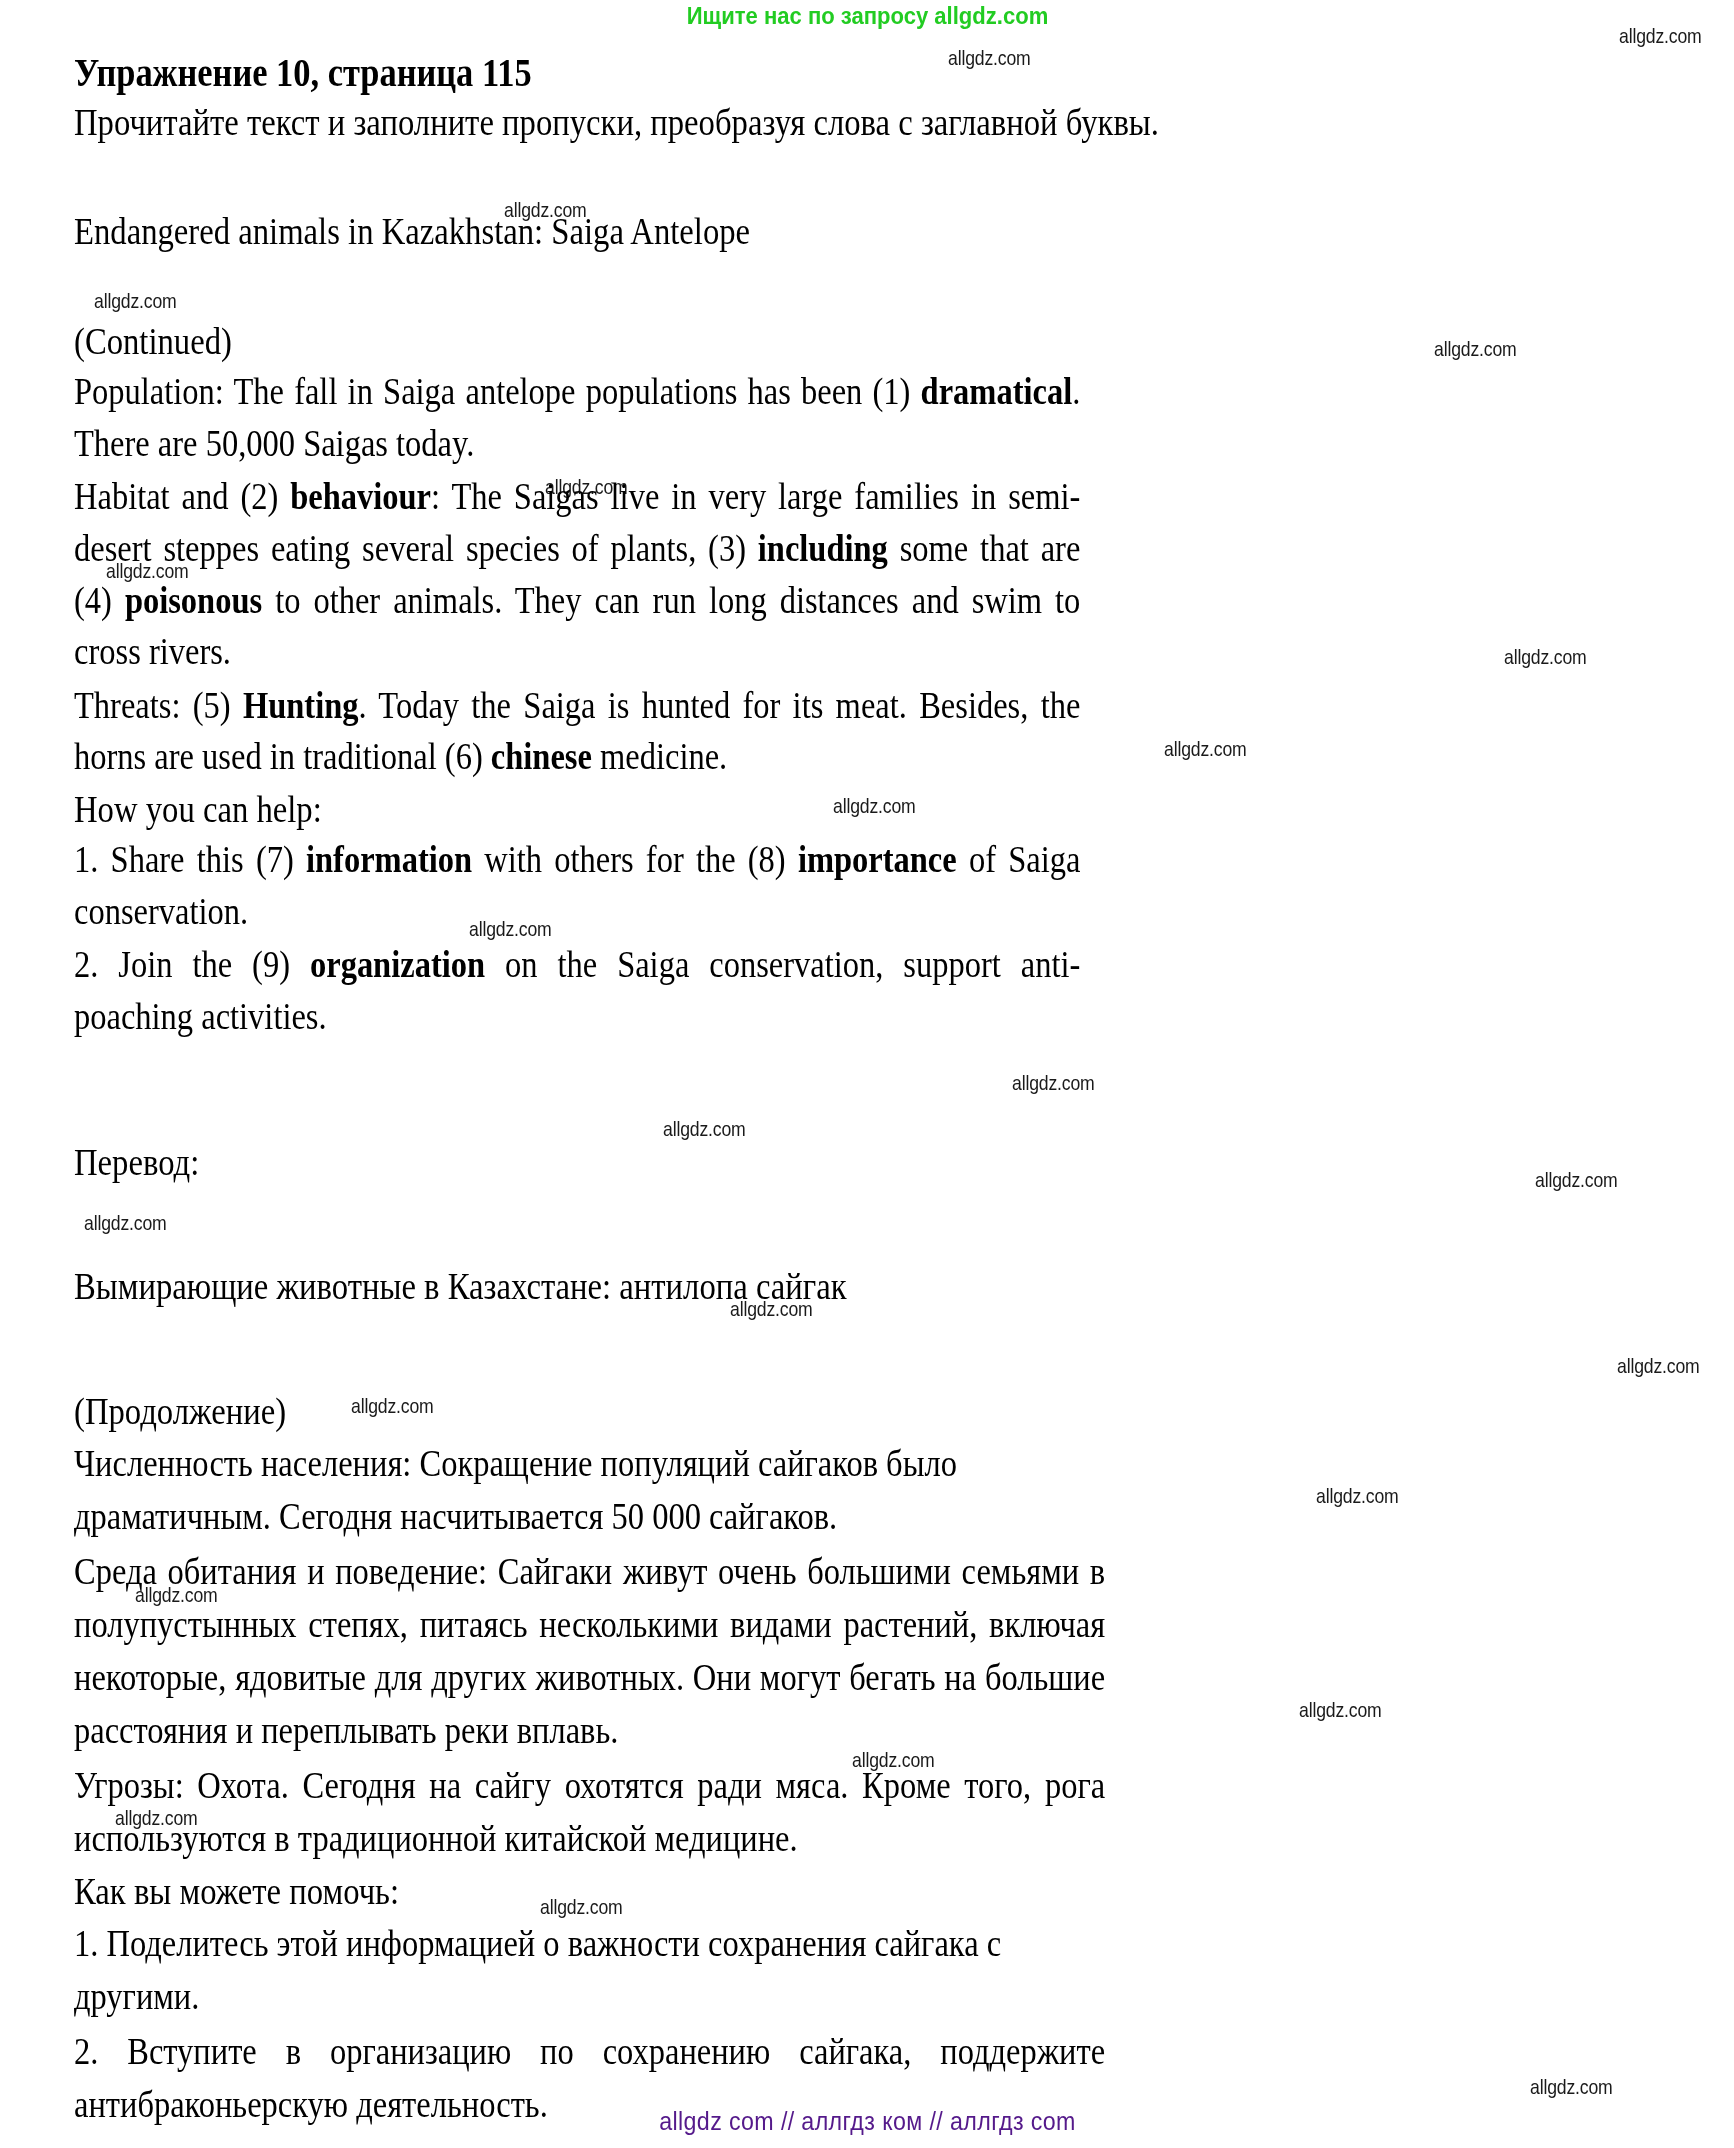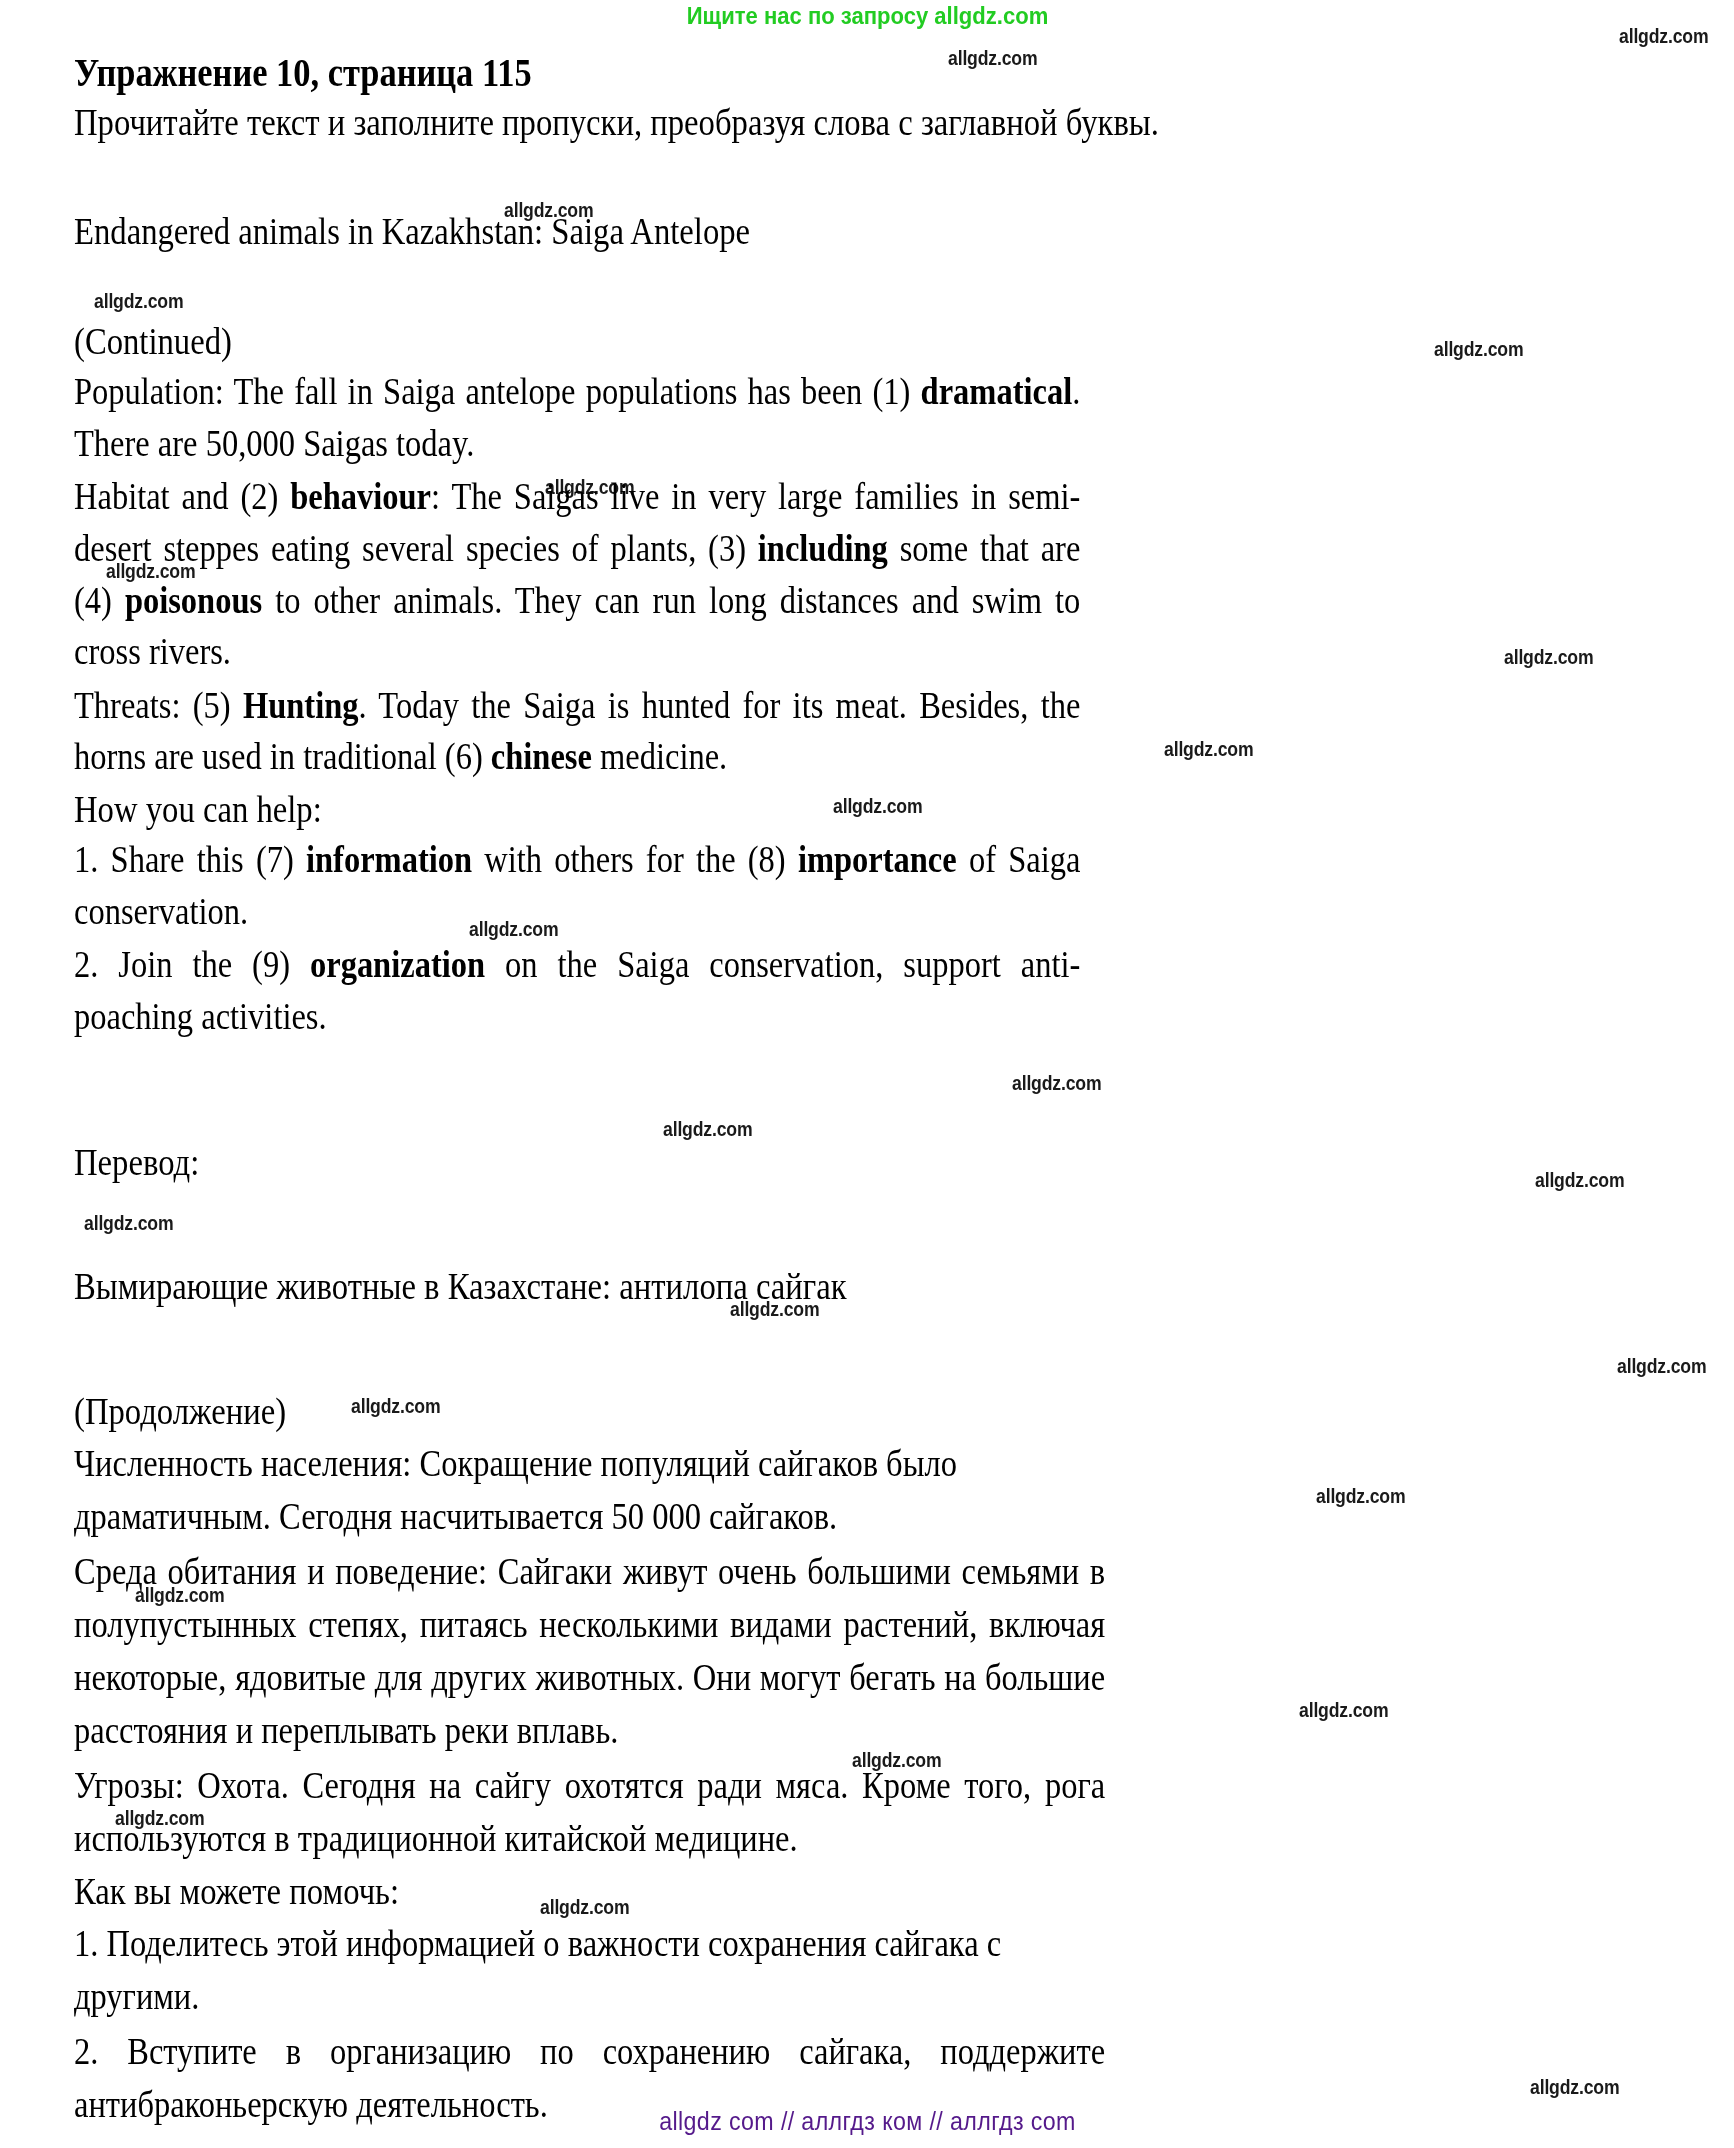--- a/index.html
+++ b/index.html
@@ -25,21 +25,20 @@
     width: 1437px;
     height: 2149px;
   }
 
   
   .wm-layer {
     position: absolute;
     inset: 0;
     pointer-events: none;
     z-index: 5;
-    font-weight: bold;
   }
   .wm {
     position: absolute;
     font-family: "Liberation Sans", "DejaVu Sans", sans-serif;
     font-size: 21px;
     color: #1a1a1a;
     white-space: nowrap;
     transform: scaleX(0.84);
     transform-origin: left center;
     letter-spacing: -0.2px;

